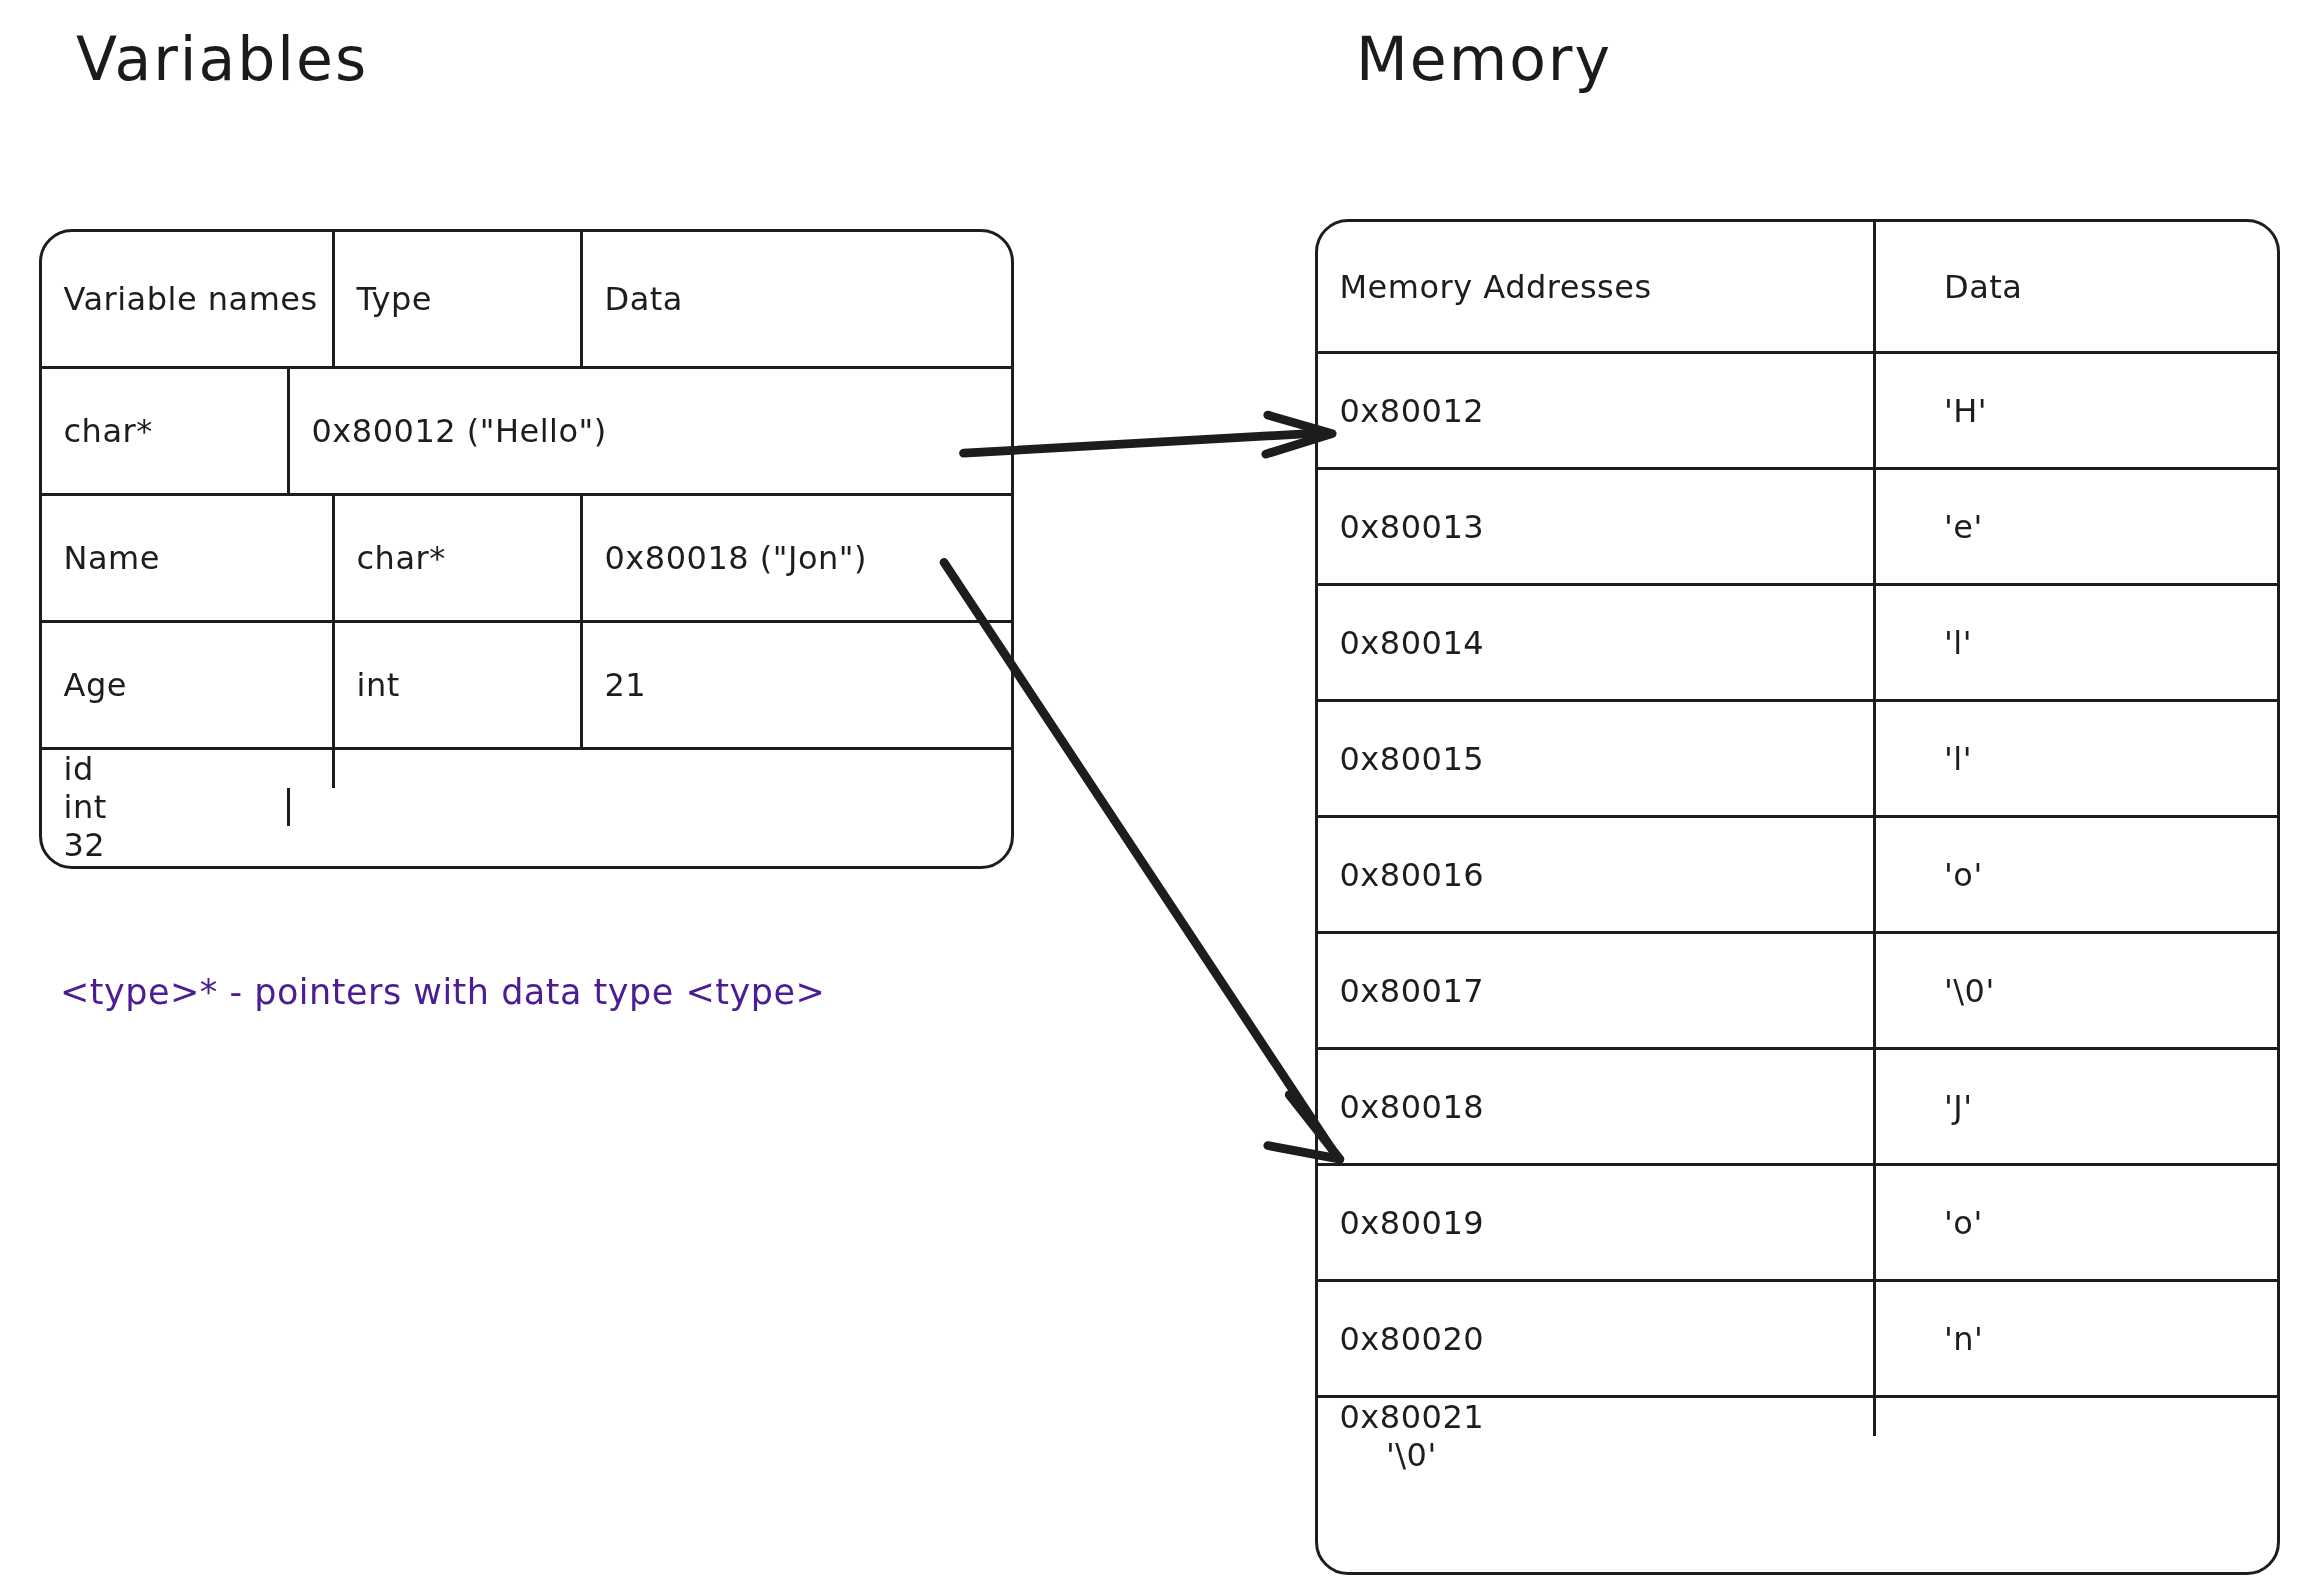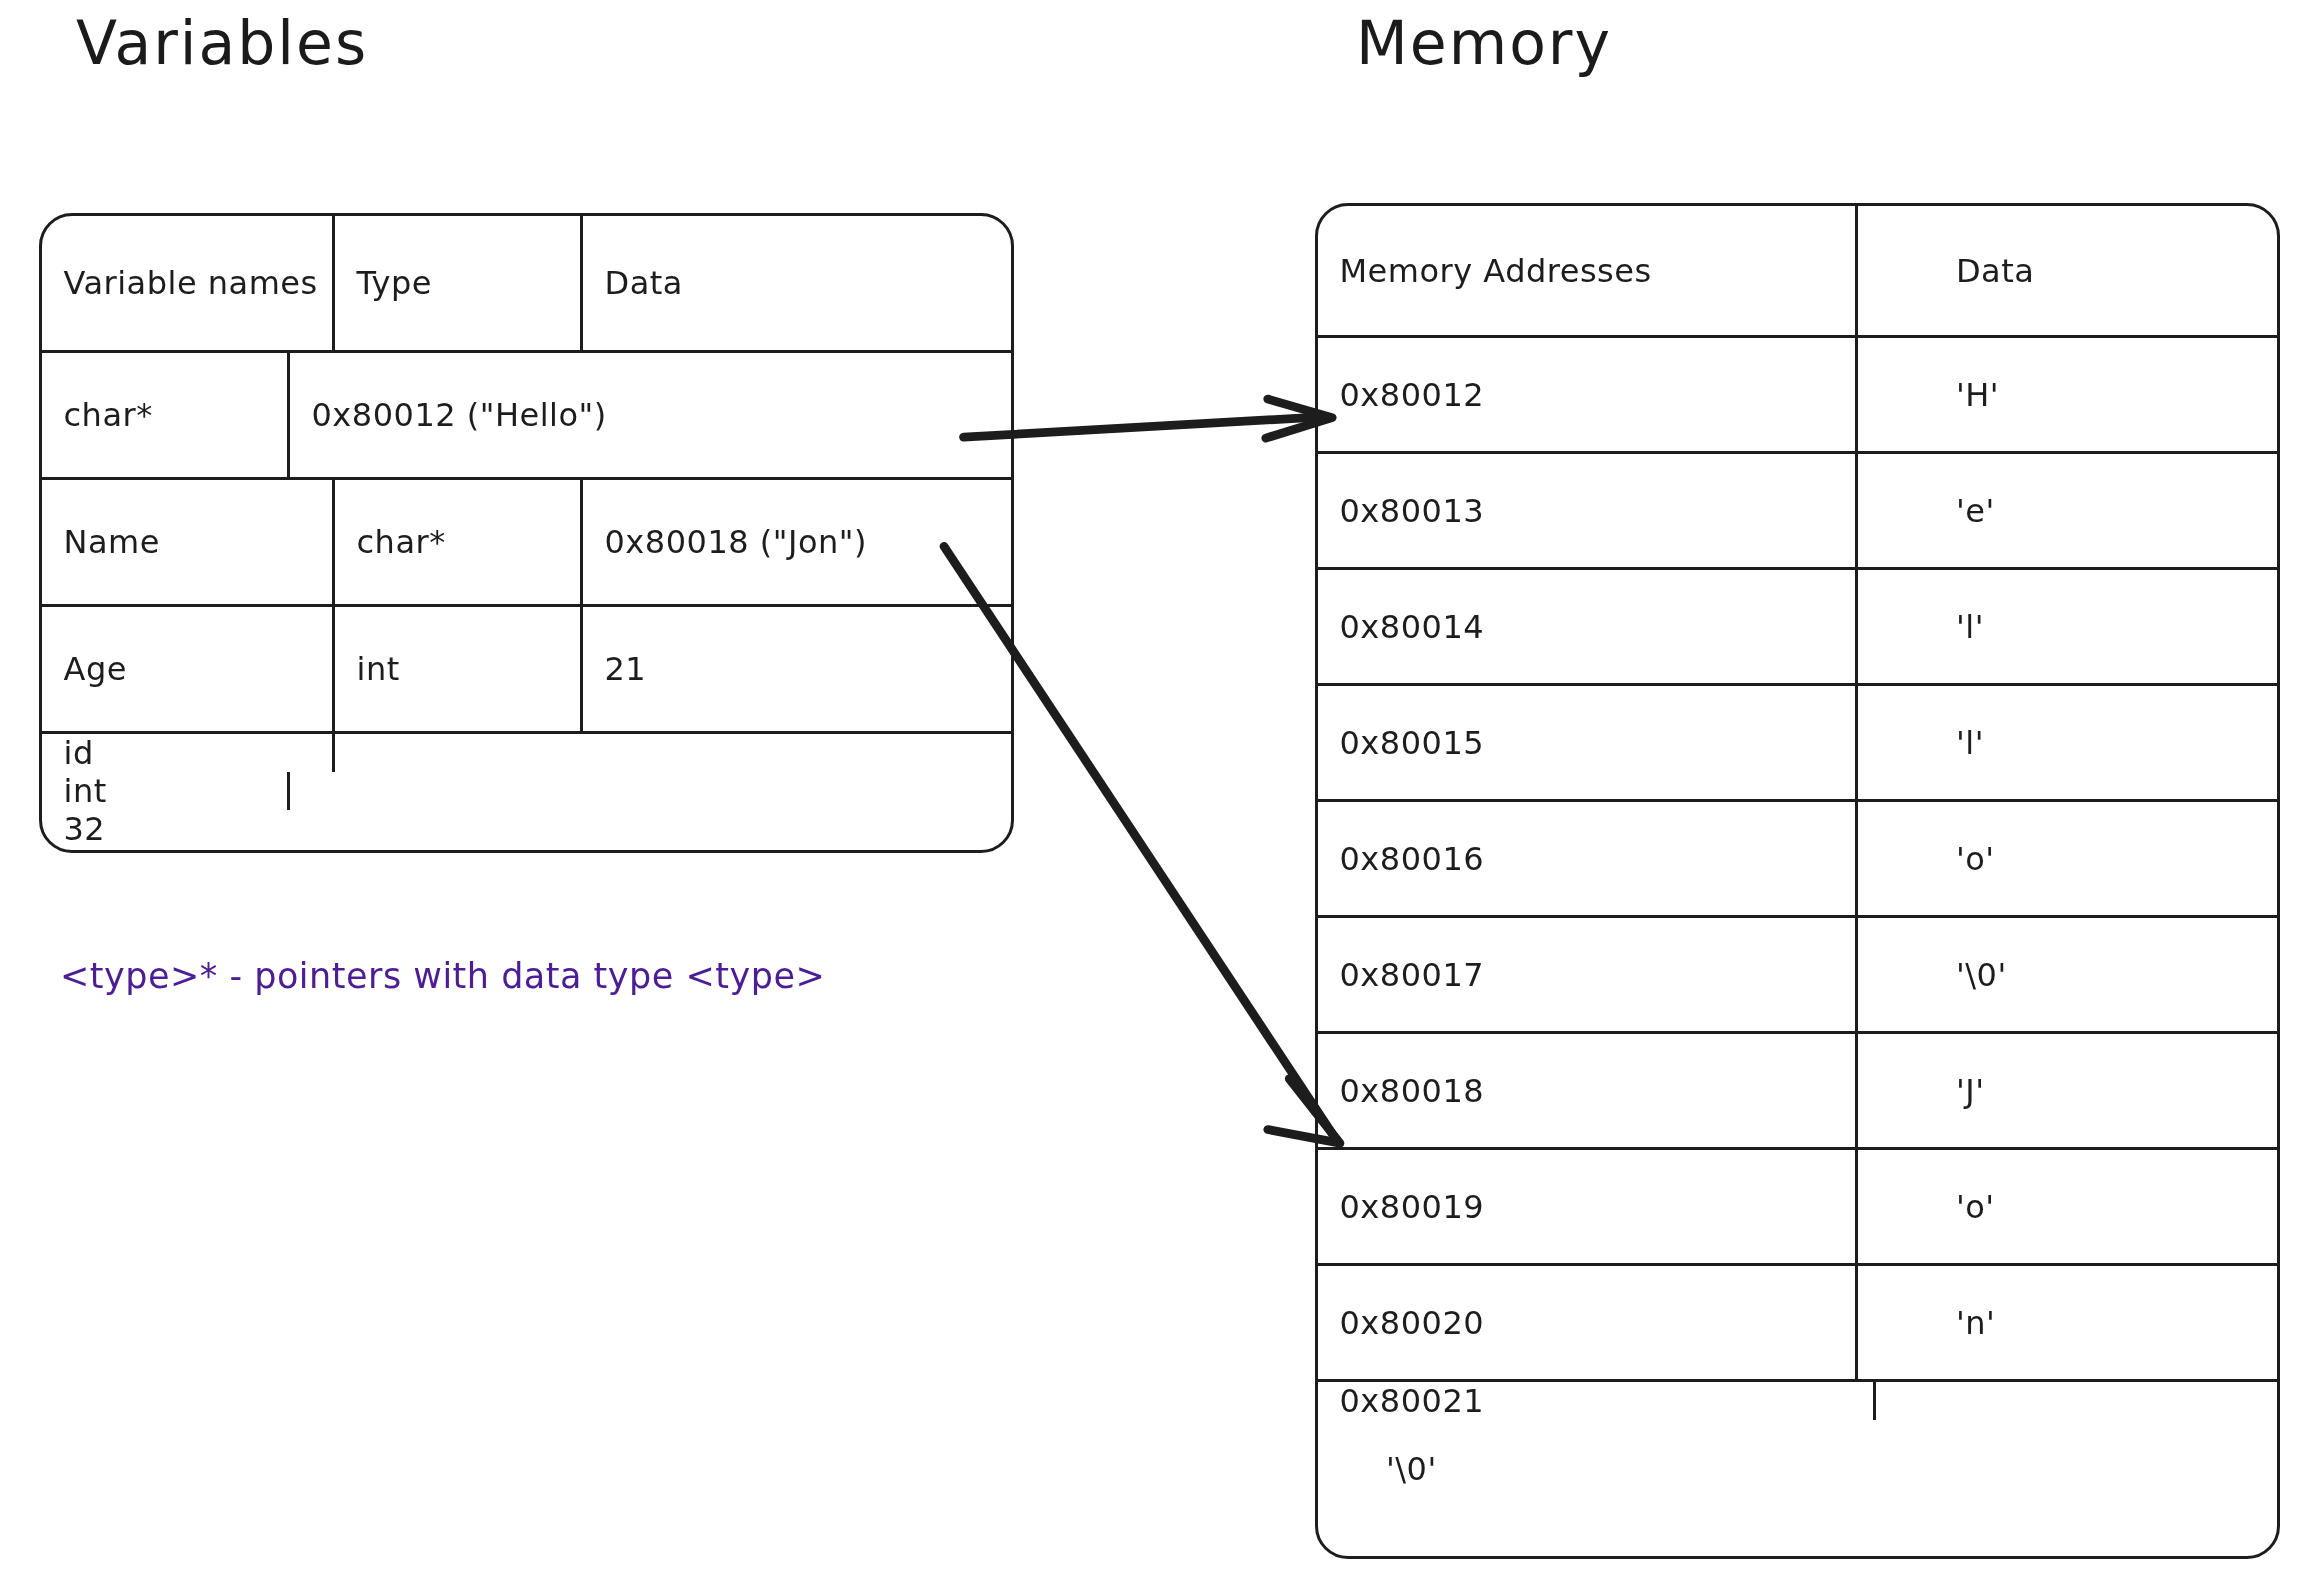--- a/index.html
+++ b/index.html
@@ -12,20 +12,21 @@
     height: 1592px;
     position: relative;
     overflow: hidden;
     font-family: "DejaVu Sans", sans-serif;
     color: #1d1d1d;
   }
 
   .stage {
     position: absolute;
     inset: 0;
+    margin-top: 16px;
   }
 
   
   .section-title {
     position: absolute;
     font-family: "DejaVu Sans", sans-serif;
     font-size: 60px;
     font-weight: 400;
     letter-spacing: 2px;
     color: #1b1b1b;
@@ -81,21 +82,21 @@
   #variables-table .c-data { width: 427px; }
   #variables-table .scell.head { font-size: 32px; }
 
   
   #memory-table {
     left: 1315px;
     top: 203px;
     width: 965px;
     height: 1356px;
   }
-  #memory-table .srow { height: 116px; gap: 30px; }
+  #memory-table .srow { height: 116px; }
   #memory-table .srow.header-row { height: 132px; }
   #memory-table .c-addr { width: 558px; }
   #memory-table .c-val  { width: 400px; }
   #memory-table .c-val  { justify-content: flex-start; padding-left: 68px; }
 
   
   #footnote {
     position: absolute;
     left: 60px;
     top: 956px;

